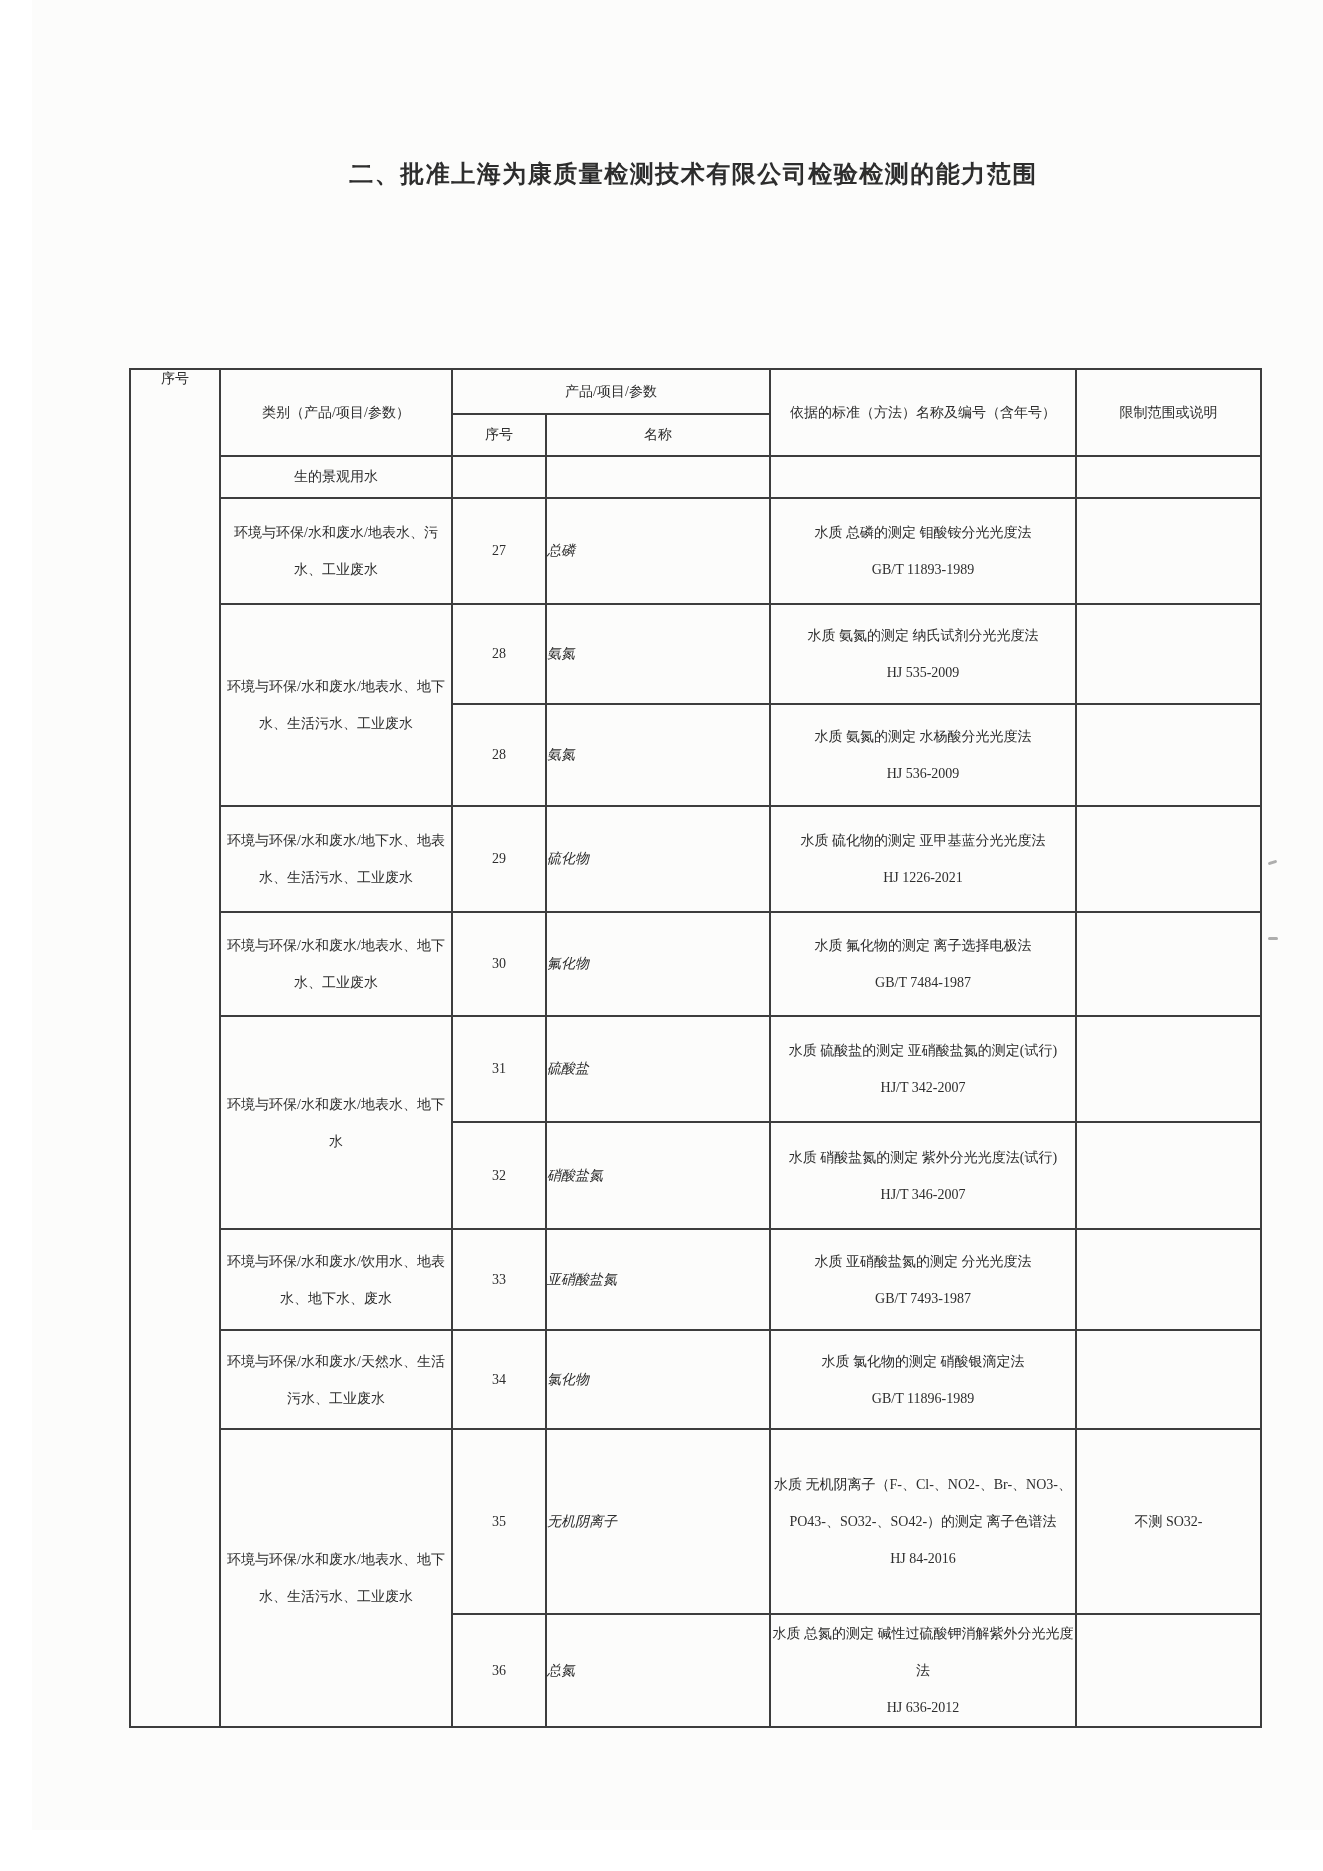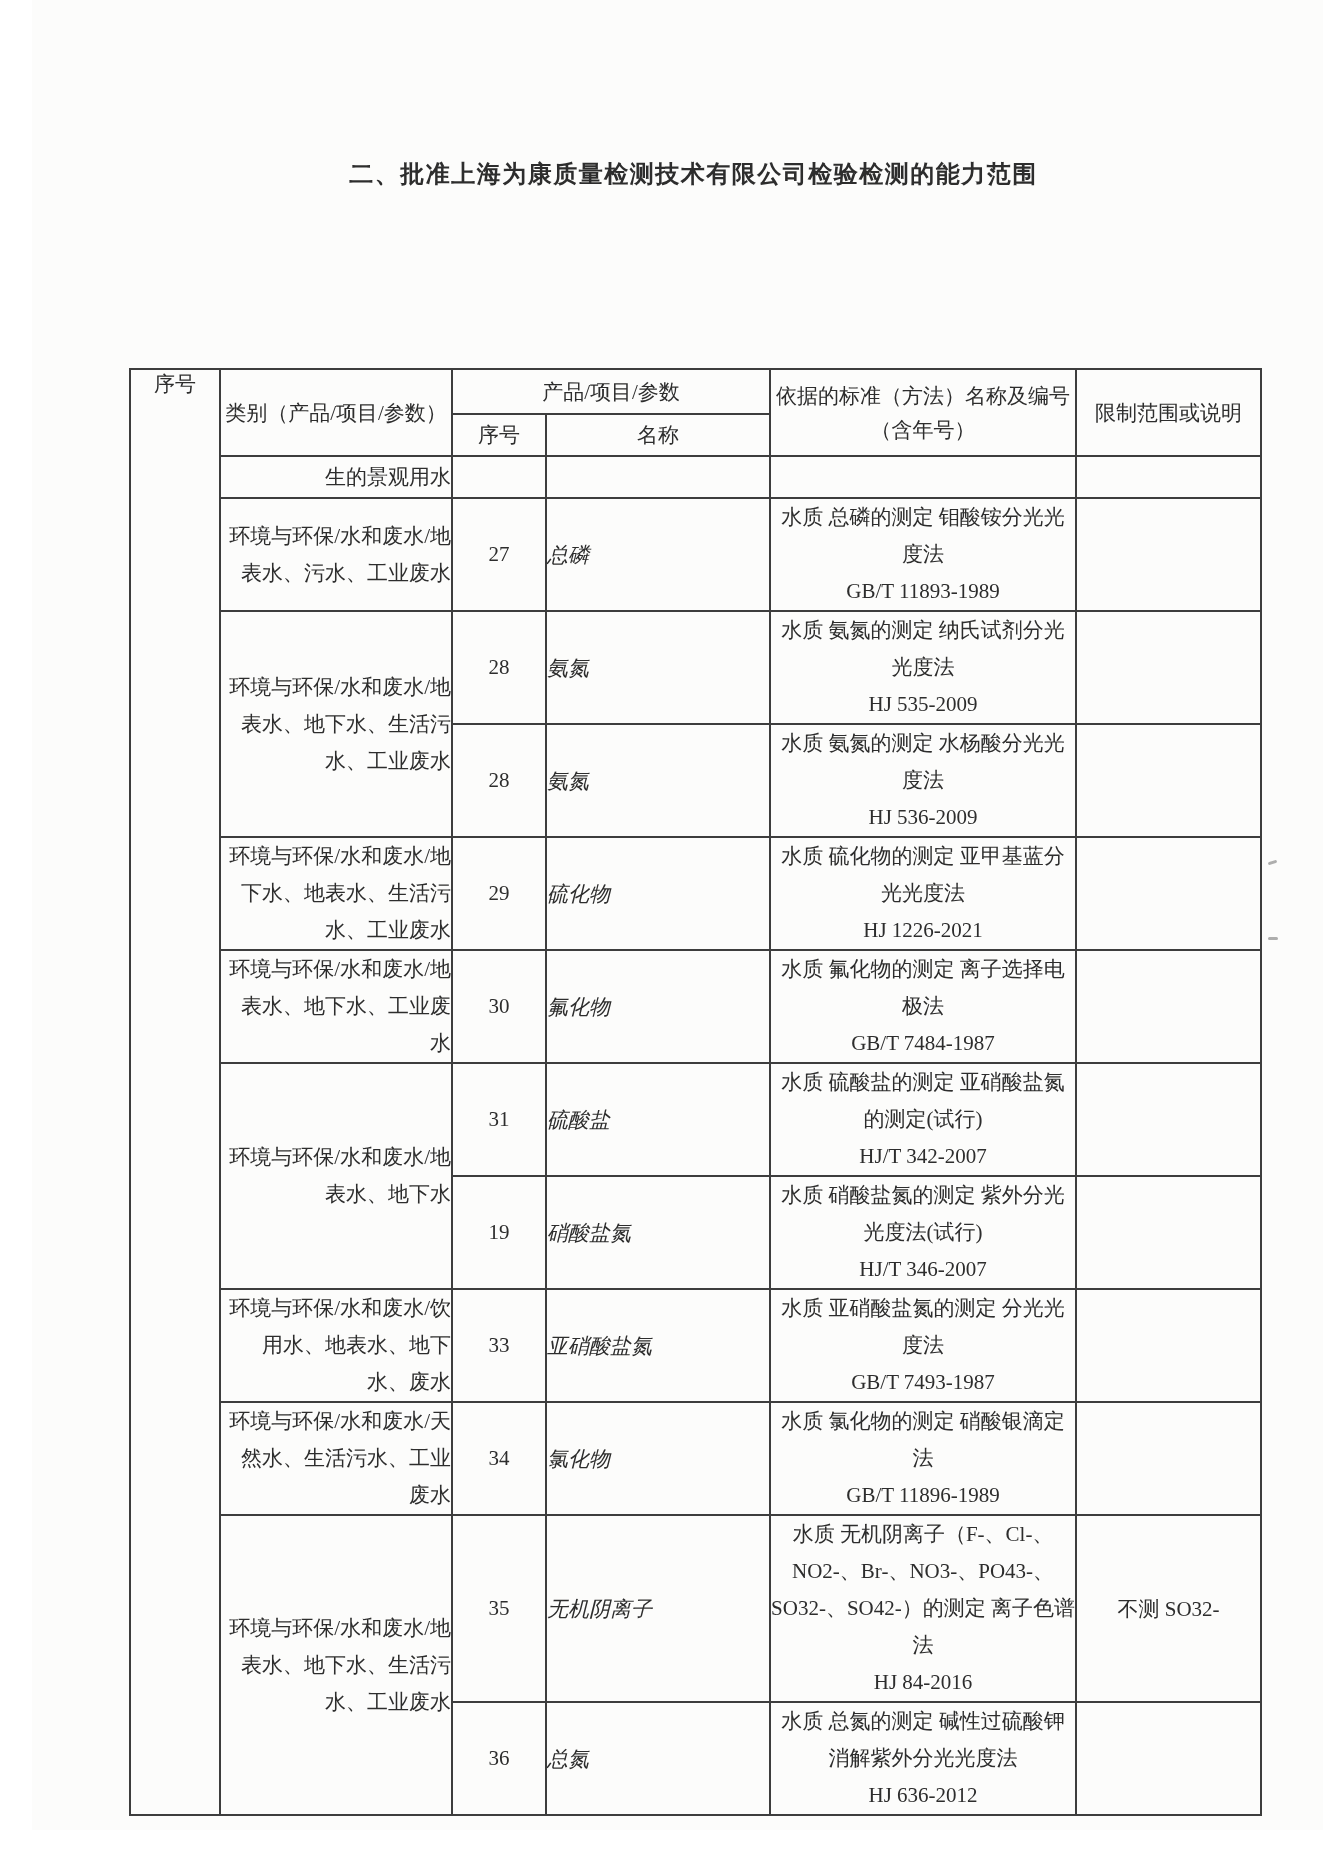--- a/index.html
+++ b/index.html
@@ -36,39 +36,39 @@
   .addr {
     margin:46px 0 0 98px;
     font-size:21px;
   }
 
   table.cap {
     position:absolute; left:97px; top:368px;
     width:1131px;
     border-collapse:collapse;
     table-layout:fixed;
-    font-size:21px;
+    font-size:14px;
   }
   table.cap th, table.cap td {
     border:2px solid #3d3d3d;
     font-weight:normal;
     padding:0;
     overflow:hidden;
   }
   th.h {
     text-align:center; vertical-align:middle;
     line-height:34px;
     padding:2px 8px;
   }
   td.c-seq {
     vertical-align:top; text-align:center;
     padding-top:30px;
   }
   td.c-cat {
-    vertical-align:middle; text-align:right;
+    vertical-align:middle; text-align:center;
     padding:4px 8px 4px 13px;
     line-height:37px;
   }
   td.c-subseq { vertical-align:middle; text-align:center; }
   td.c-name  { vertical-align:middle; text-align:left; padding-left:15px;font-style:italic; }
   td.c-std {
     vertical-align:middle; text-align:center;
     padding:4px 6px 4px 13px;
     line-height:37px;
   }
@@ -175,21 +175,21 @@
         <td class="c-cat" rowspan="2">环境与环保/水和废水/地表水、地下水</td>
         <td class="c-subseq">31</td>
         <td class="c-name">硫酸盐</td>
         <td class="c-std">
           <div>水质 硫酸盐的测定 亚硝酸盐氮的测定(试行)</div>
           <div>HJ/T 342-2007</div>
         </td>
         <td class="c-limit"></td>
       </tr>
       <tr style="height:107px">
-        <td class="c-subseq">19</td>
+        <td class="c-subseq">32</td>
         <td class="c-name">硝酸盐氮</td>
         <td class="c-std">
           <div>水质 硝酸盐氮的测定 紫外分光光度法(试行)</div>
           <div>HJ/T 346-2007</div>
         </td>
         <td class="c-limit"></td>
       </tr>
 
       <tr style="height:101px">
         <td class="c-cat">环境与环保/水和废水/饮用水、地表水、地下水、废水</td>

